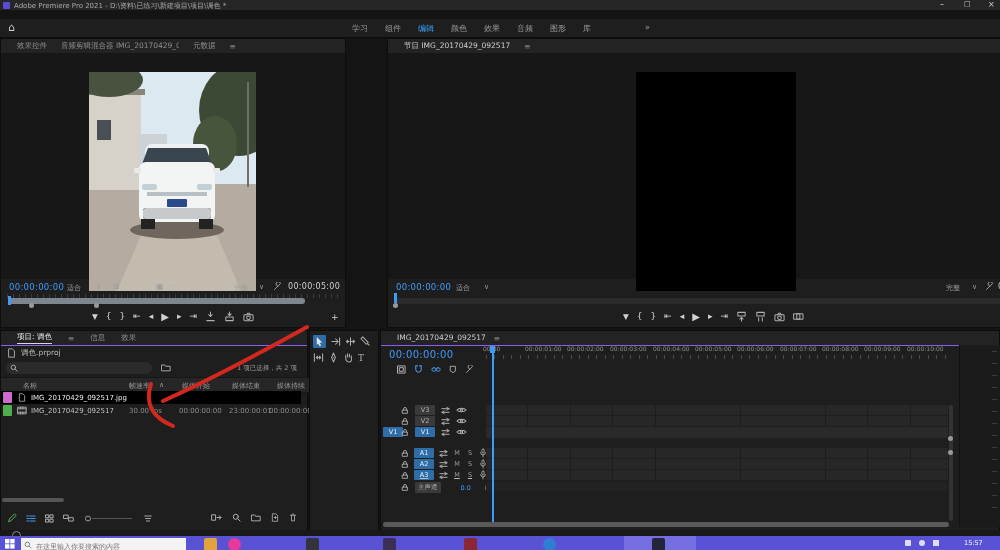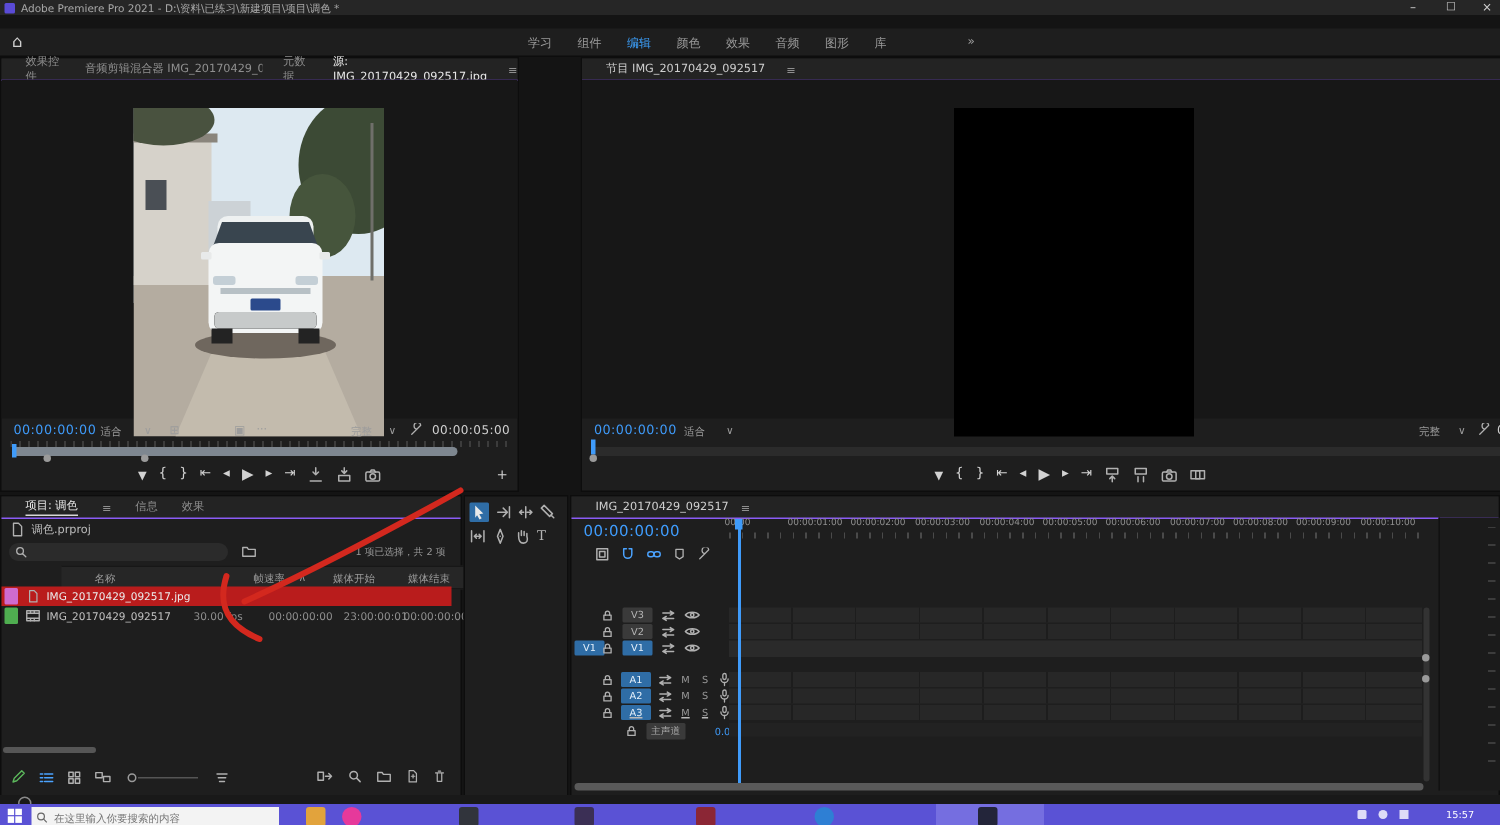--- a/index.html
+++ b/index.html
@@ -77,21 +77,20 @@
       <span class="wstab">库</span>
     </div>
     <span class="ab" style="left:645px;top:4px;font-size:8px;color:#9a9a9a;">»</span>
   </div>
 
   <div class="ab panel" style="left:0;top:38px;width:346px;height:290px;">
     <div class="ptabs">
       <span class="ptab">效果控件</span>
       <span class="ptab" style="max-width:118px;overflow:hidden;white-space:nowrap;">音频剪辑混合器 IMG_20170429_092517.jpg</span>
       <span class="ptab">元数据</span>
-      <span class="ptab active">源: IMG_20170429_092517.jpg</span>
       <span>≡</span>
     </div>
     <div class="viewport" style="height:226px;">
 
       <svg class="ab" style="left:88px;top:19px;" width="167" height="219" viewBox="0 0 167 219">
         <rect width="167" height="130" fill="#dde9f1"></rect>
         <rect y="112" width="167" height="107" fill="#b4aca0"></rect>
         <path d="M28 219 L68 126 L112 126 L152 219 Z" fill="#c3bbad"></path>
         <rect x="0" y="22" width="52" height="96" fill="#d6d2ca"></rect>
         <rect x="0" y="17" width="56" height="6" fill="#8a857c"></rect>
@@ -255,29 +254,29 @@
           <path d="M6.4 6.4 9 9"></path>
         </svg>
       <input style="position: absolute; left: 14px; top: 0px; width: 126px; height: 12px; background: transparent; border: none; color: rgb(204, 204, 204); font-size: 7px;">
     </div>
     <span class="ab" style="left:160px;top:32px;">
       <svg class="svgi" width="10" height="9" viewBox="0 0 12 10">
           <path d="M1 2h3.5l1 1.5H11V9H1z"></path>
         </svg>
     </span>
     <span class="ab" style="right:10px;top:33px;font-size:6.5px;color:#999;">1 项已选择，共 2 项</span>
-    <div class="ab" style="left:0;top:46px;width:308px;height:14px;background:#262626;border-top:1px solid #171717;border-bottom:1px solid #171717;margin-left:40px;">
+    <div class="ab" style="left:0;top:46px;width:308px;height:14px;background:#262626;border-top:1px solid #171717;border-bottom:1px solid #171717;">
       <span class="ab hdr" style="left:22px;top:3px;">名称</span>
       <span class="ab hdr" style="left:128px;top:3px;">帧速率</span>
       <span class="ab hdr" style="left:158px;top:3px;">∧</span>
       <span class="ab hdr" style="left:181px;top:3px;">媒体开始</span>
       <span class="ab hdr" style="left:231px;top:3px;font-family:Liberation Serif, serif;">媒体结束</span>
       <span class="ab hdr" style="left:276px;top:3px;">媒体持续时间</span>
     </div>
-    <div class="prow" style="top:60px;background:#b91c1c;">
+    <div class="prow" style="top:60px;background:#000000;">
       <div class="ab chip" style="left:2px;top:1px;background:#cf6bcf;"></div>
       <svg class="svgi ab" style="left:17px;top:2px;" width="8" height="9" viewBox="0 0 10 12">
           <path d="M2 1h4l2.5 2.5V11H2z"></path>
         </svg>
       <span class="ab" style="left:30px;top:3px;color:#ececec;">IMG_20170429_092517.jpg</span>
     </div>
     <div class="prow" style="top:73px;">
       <div class="ab chip" style="left:2px;top:1px;background:#4fae50;"></div>
       <svg class="svgi ab" style="left:16px;top:2px;" width="10" height="9" viewBox="0 0 12 10">
           <rect x="1" y="1" width="10" height="8"></rect>
@@ -508,21 +507,21 @@
       <svg class="svgi" width="9" height="9" viewBox="0 0 10 10">
           <path d="M1 3h8M1 7h8M6.5 1.5 9 3 6.5 4.5M3.5 5.5 1 7l2.5 1.5"></path>
         </svg>
       <span class="ms">M</span>
       <span class="ms">S</span>
       <svg class="svgi" width="8" height="10" viewBox="0 0 10 12">
           <rect x="3.6" y="1" width="2.8" height="5" rx="1.4"></rect>
           <path d="M2 5.5a3 3 0 0 0 6 0M5 8.5V11"></path>
         </svg>
     </div>
-    <div class="ab r" style="left:36px;top:151px;gap:6px;">
+    <div class="ab r" style="left:20px;top:151px;gap:6px;">
       <svg class="svgi" width="8" height="9" viewBox="0 0 10 10">
           <rect x="2" y="4.5" width="6" height="4"></rect>
           <path d="M3.2 4.5V3a1.8 1.8 0 0 1 3.6 0v1.5"></path>
         </svg>
       <span style="font-size:6.5px;color:#aaa;background:#3a3a3a;padding:1px 3px;border-radius:1px;">主声道</span>
       <span class="blue" style="font-size:6.5px;margin-left:14px;">0.0</span>
       <span style="font-size:7px;color:#9a9a9a;margin-left:8px;">⋈</span>
     </div>
 
     <div class="track gridsec" style="top:74px;height:10px;"></div>

